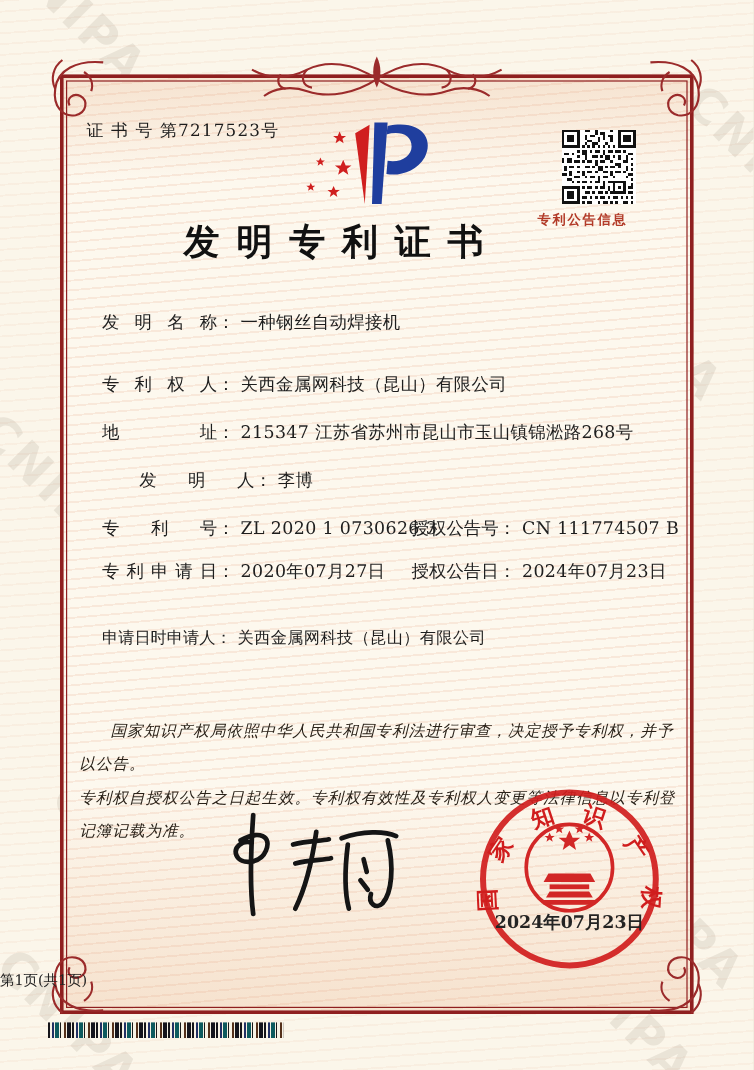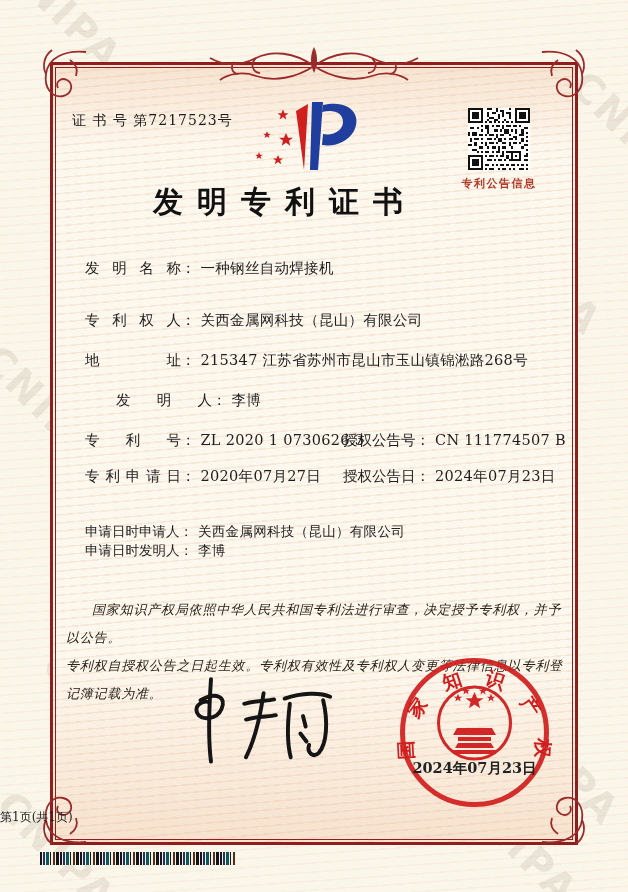--- a/index.html
+++ b/index.html
@@ -20,24 +20,24 @@
       linear-gradient(180deg,#f6e3d0 0%,#fdf8ee 11%,#fdf8ee 76%,#f6e2ce 100%);}
   .frame-inner{position:absolute;inset:2px;border:1px solid #8f1f1f;}
   .corner{position:absolute;width:52px;height:62px;z-index:4;}
   .c-tl{left:36px;top:46px;}
   .c-tr{left:540px;top:46px;transform:scaleX(-1);}
   .c-bl{left:36px;top:786px;transform:scaleY(-1);}
   .c-br{left:540px;top:786px;transform:scale(-1,-1);}
   .flourish{position:absolute;left:194px;top:40px;width:240px;height:52px;z-index:4;}
   
   .abs{position:absolute;z-index:5;}
-  .certno{left:72px;top:100px;font-size:14px;color:#1c1c1c;letter-spacing:1px;margin-top:12px;}
+  .certno{left:72px;top:100px;font-size:14px;color:#1c1c1c;letter-spacing:1px;}
   .logo{left:238px;top:98px;width:152px;height:78px;}
   .qr{left:468px;top:108px;width:62px;height:62px;}
-  .qrlabel{left:448px;top:176px;width:102px;text-align:center;font-size:11px;
+  .qrlabel{left:448px;top:176px;width:102px;font-size:11px;
     color:#b23a28;letter-spacing:1.5px;font-weight:bold;}
   .title{left:0;top:182px;width:556px;text-align:center;font-size:30px;font-weight:700;
     color:#111;letter-spacing:14px;text-indent:14px;}
   .row{left:85px;width:480px;font-size:14.5px;color:#1e1e1e;}
   .lbl{display:inline-block;vertical-align:top;}
   .j{width:96px;text-align:justify;text-align-last:justify;}
   .colon{display:inline-block;}
   .val{display:inline-block;margin-left:5px;letter-spacing:0.3px;}
   .rcol{position:absolute;left:258px;top:0;white-space:nowrap;}
   .notice{left:66px;top:596px;width:498px;font-size:13px;line-height:28px;color:#2a2219;
@@ -161,23 +161,20 @@
     <span class="lbl j">专利号</span><span class="colon">：</span><span class="val">ZL 2020 1 0730626.3</span>
     <span class="rcol"><span class="lbl">授权公告号</span><span class="colon">：</span><span class="val">CN 111774507 B</span></span>
   </div>
   <div class="abs row" style="top:467px;position:absolute;">
     <span class="lbl j">专利申请日</span><span class="colon">：</span><span class="val">2020年07月27日</span>
     <span class="rcol"><span class="lbl">授权公告日</span><span class="colon">：</span><span class="val">2024年07月23日</span></span>
   </div>
   <div class="abs row" style="top:504px;font-size:13.5px;margin-top:19px;">
     <span class="lbl">申请日时申请人</span><span class="colon">：</span><span class="val">关西金属网科技（昆山）有限公司</span>
   </div>
-  <div class="abs row" style="top:542px;font-size:13.5px;">
-    <span class="lbl">申请日时发明人</span><span class="colon">：</span><span class="val">李博</span>
-  </div>
 
   <div class="abs notice">
     <div class="ind">国家知识产权局依照中华人民共和国专利法进行审查，决定授予专利权，并予以公告。</div>
     <div>专利权自授权公告之日起生效。专利权有效性及专利权人变更等法律信息以专利登记簿记载为准。</div>
   </div>
 
 
   <svg class="abs signature" viewBox="0 0 185 105">
     <g stroke="#151515" stroke-width="4.5" fill="none" stroke-linecap="round">
       <path d="M28,30 C46,20 58,26 52,40 C47,52 28,54 24,44 C21,36 30,30 38,32"></path>

